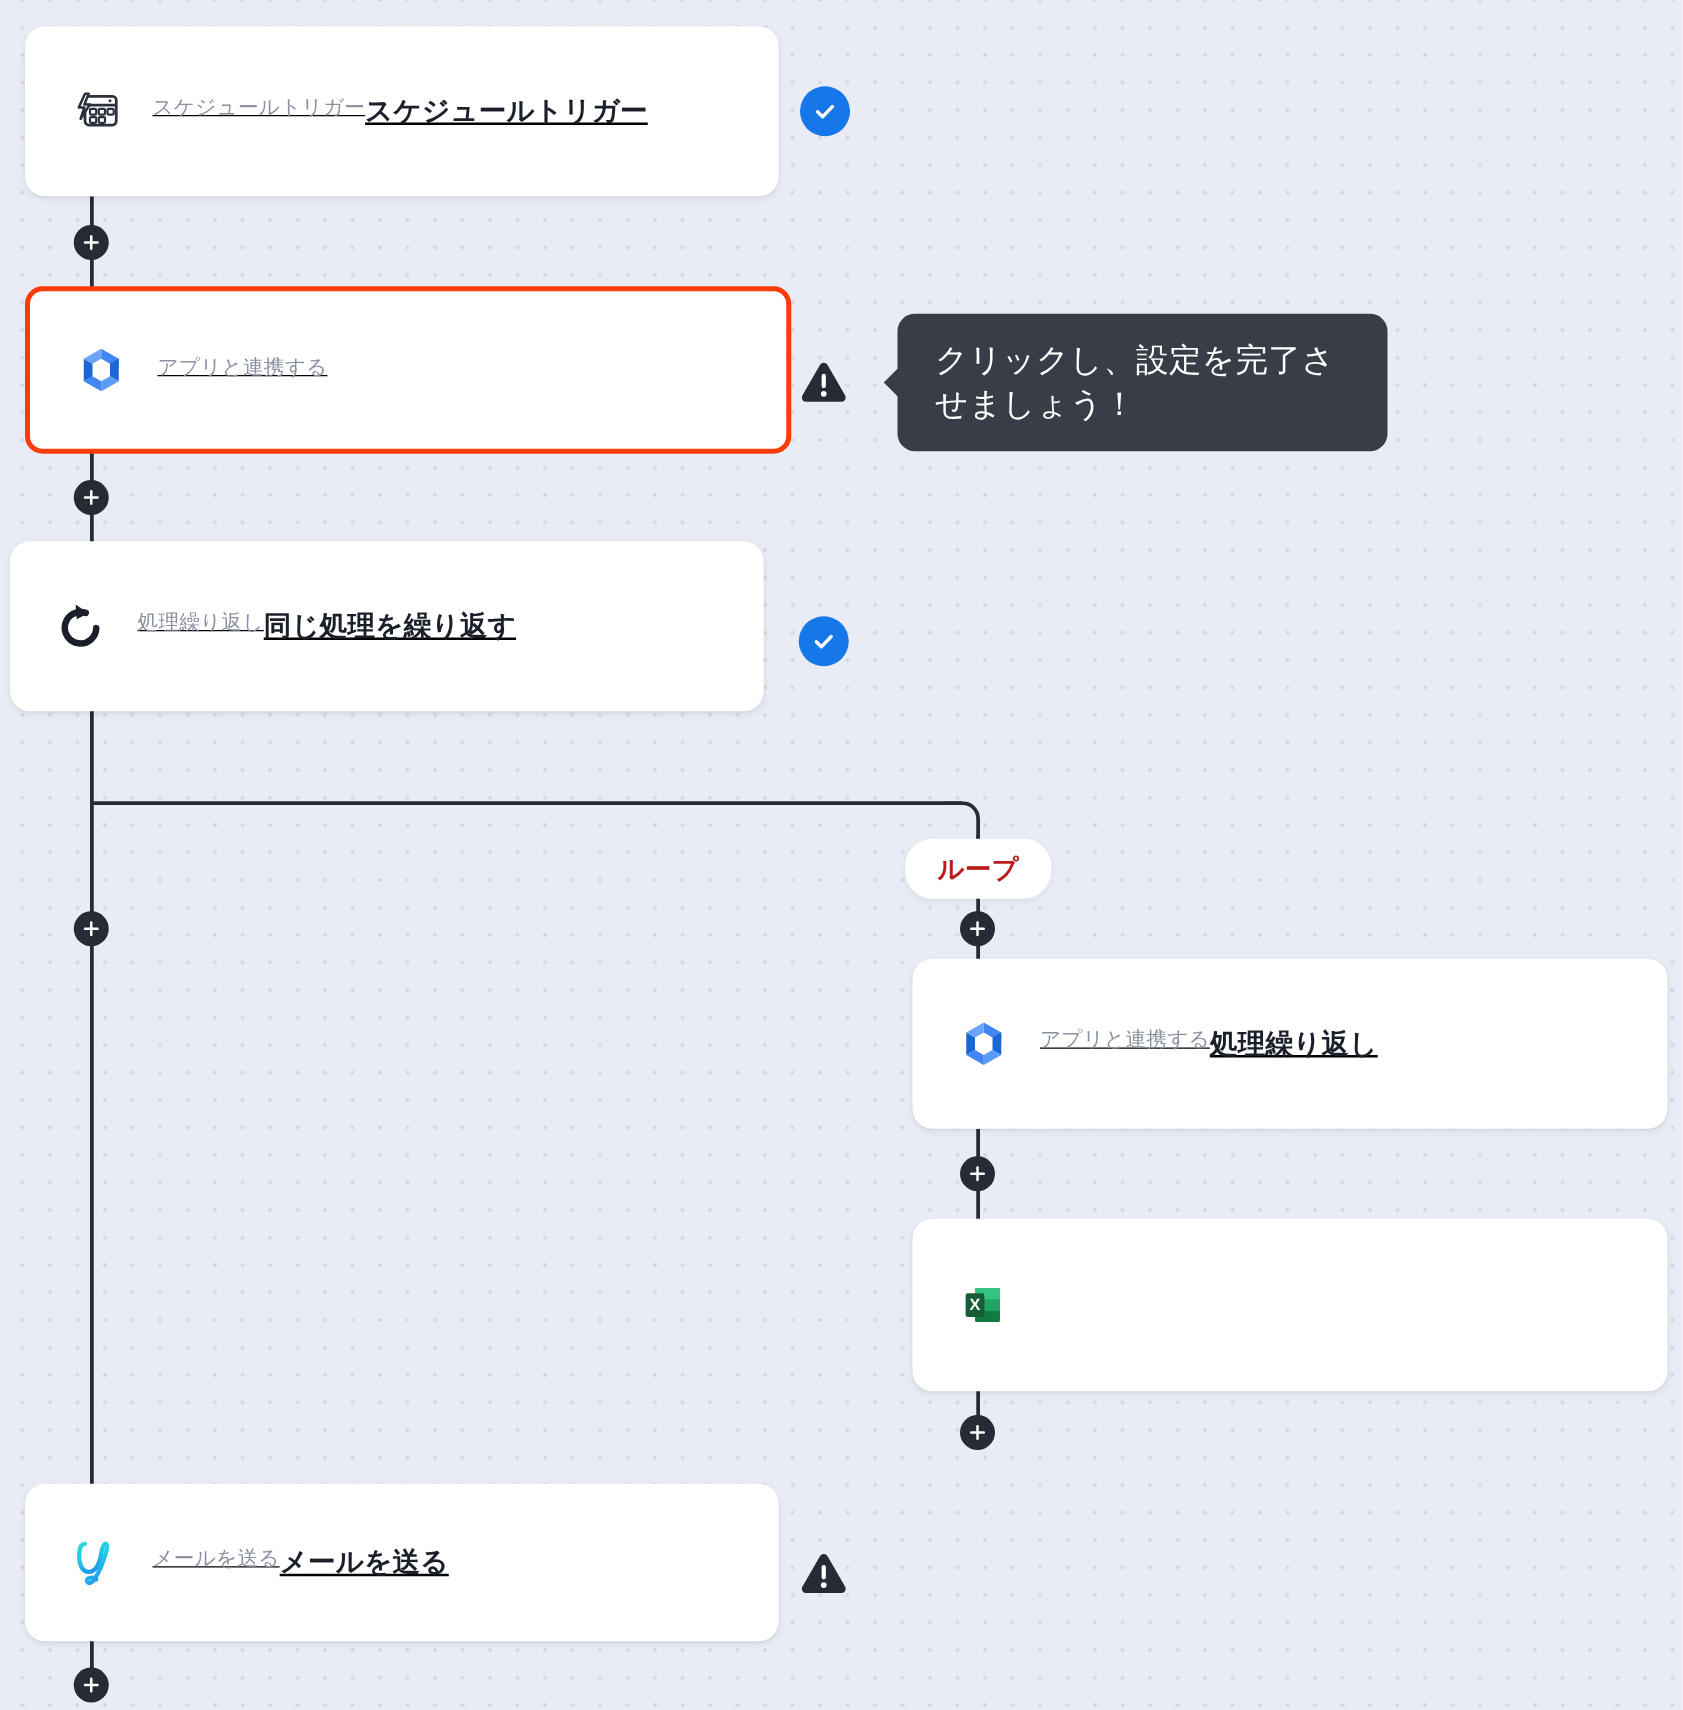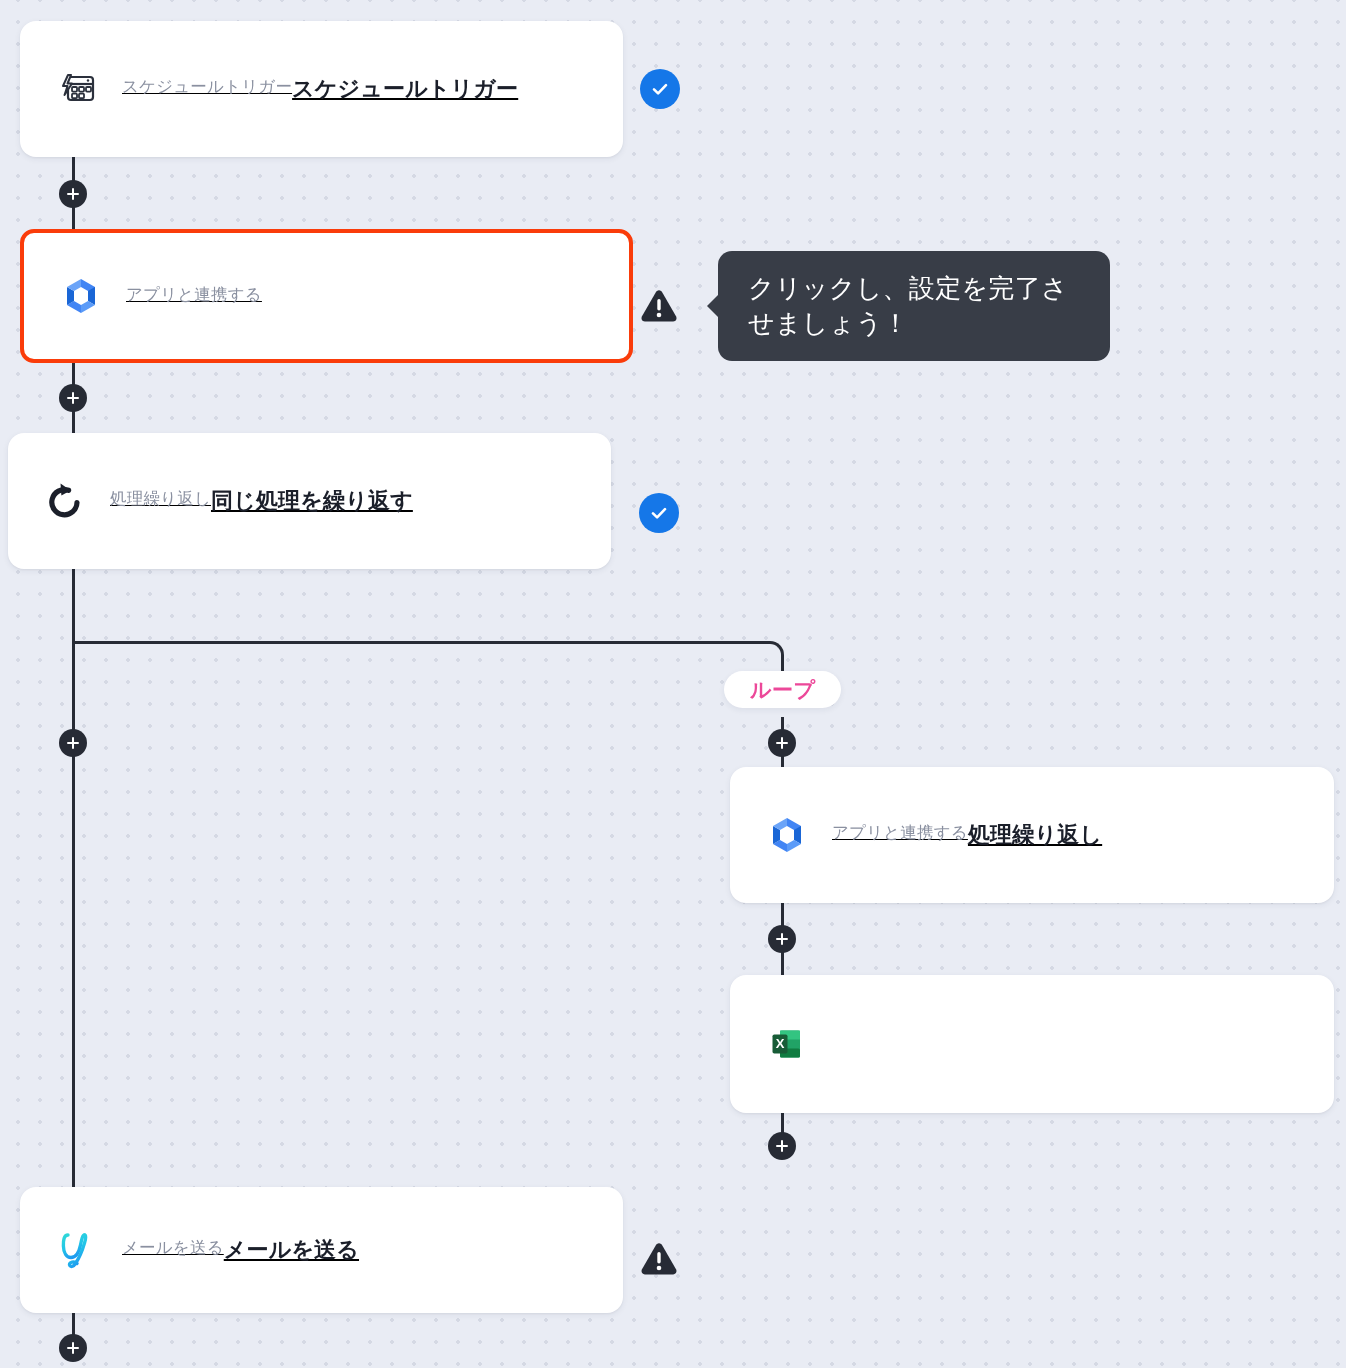--- a/index.html
+++ b/index.html
@@ -129,28 +129,28 @@
     display: flex;
     align-items: center;
     justify-content: center;
   }
 
   
   .pill {
     position: absolute;
     background: #ffffff;
     border-radius: 22px;
-    height: 37px;
+    height: 48px;
     display: flex;
     align-items: center;
     justify-content: center;
     padding: 0 26px;
     font-size: 21px;
     font-weight: bold;
-    color: #ec4899;
+    color: #b91c1c;
     box-shadow: 0 2px 6px rgba(31, 41, 66, 0.07);
     z-index: 4;
     letter-spacing: .5px;
   }
 
   
   .tooltip {
     position: absolute;
     background: #383d47;
     border-radius: 14px;

